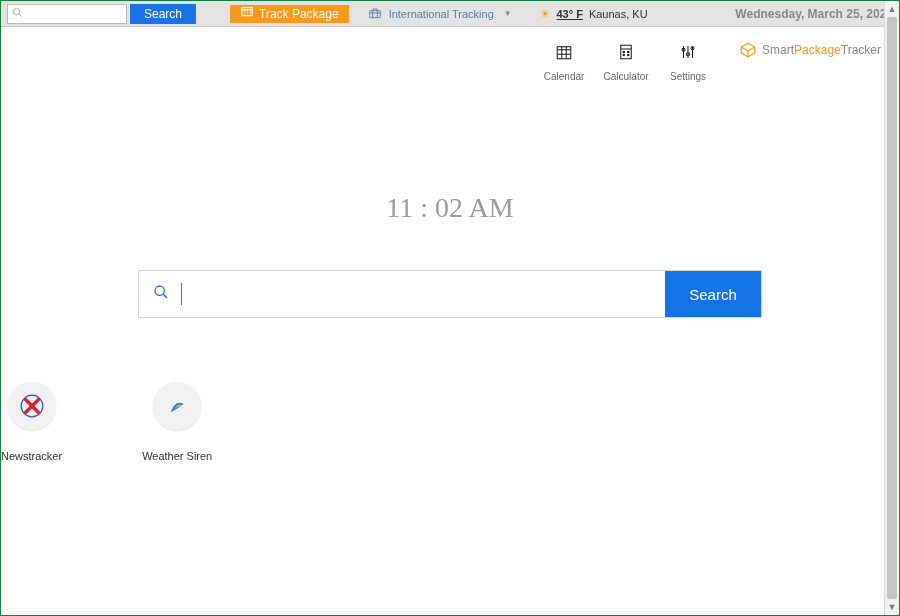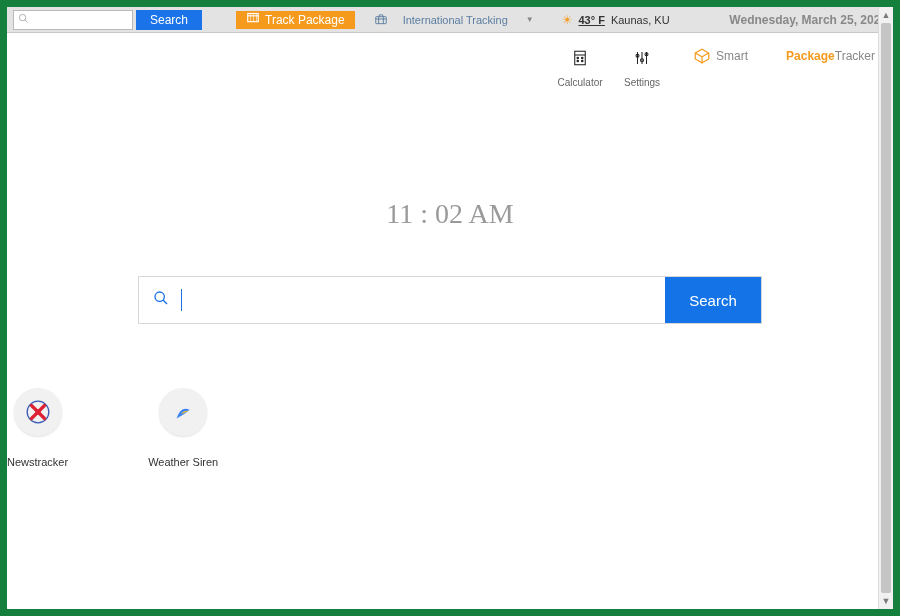--- a/index.html
+++ b/index.html
@@ -1,37 +1,37 @@
 <!DOCTYPE html>
 <html><head>
 <meta charset="utf-8">
 <style>
   * { box-sizing: border-box; margin: 0; padding: 0; font-family: Arial, Helvetica, sans-serif; }
   html, body { width: 900px; height: 616px; background: #fff; overflow: hidden; }
-  .frame { width: 900px; height: 616px; border: 7px solid #15803d; position: relative; background:#fff;}
+  .frame { width: 900px; height: 616px; border: 1px solid #15803d; position: relative; background:#fff;}
   
   .topbar { height: 26px; background: #e3e3e3; display: flex; align-items: center; padding: 0 6px; font-size: 11px; color:#444; border-bottom:1px solid #c9c9c9;}
   .mini-search { display: flex; align-items: center; background:#fff; border:1px solid #bbb; height:20px; width:120px; padding:0 4px;}
   .mini-search svg { width:11px; height:11px; fill:#aaa; }
   .mini-search input { border:none; outline:none; width:90px; font-size:11px; margin-left:4px;}
   .btn-blue { background:#1a73e8; color:#fff; padding:0 14px; height:20px; line-height:20px; font-size:12px; margin-left:3px; cursor:pointer;}
   .btn-orange { background:#f59a1d; color:#fff; padding:0 10px; height:18px; line-height:20px; font-size:12px; margin-left:34px; display:flex; align-items:center; gap:5px; cursor:pointer;}
-  .intl { display:flex; align-items:center; gap:14px; margin-left:18px; color:#5b7da0; cursor:pointer;}
+  .intl { display:flex; align-items:center; gap:6px; margin-left:18px; color:#5b7da0; cursor:pointer;}
   .intl .chev { font-size:8px; color:#888; margin-left:4px;}
   .weather { display:flex; align-items:center; gap:6px; margin-left:28px; color:#333;}
   .weather .sun { color:#f59a1d; font-size:12px;}
   .weather .t { font-weight:bold;text-decoration:underline;}
   .date { margin-left:auto; color:#888; font-size:12px; font-weight:bold;}
   
   .iconrow { display:flex; justify-content:flex-end; align-items:flex-start; padding:14px 18px 0 0; gap:0;}
   .iconrow .slot { width:62px; text-align:center; font-size:10px; color:#666; cursor:pointer;}
   .iconrow .slot .ic { height:22px; display:flex; align-items:center; justify-content:center; margin-bottom:8px; color:#222;}
   .iconrow .slot .ic svg { width:20px; height:18px; stroke:#222; fill:none; stroke-width:1.4;}
   .logo { display:flex; align-items:center; margin-left:18px; color:#f59a1d; font-size:12px; white-space:nowrap;}
-  .logo .b { font-weight:bold; color:#f59a1d;padding-left:38px;}
+  .logo .b { font-weight:normal; color:#f59a1d;}
   .logo .g { color:#888;}
   
   .clock { text-align:center; margin-top:110px; font-size:28px; color:#9a9a9a; font-family:Georgia, 'Times New Roman', serif;}
   
   .bigsearch { width:624px; height:48px; margin:46px auto 0 auto; display:flex; border:1px solid #d7d7d7;}
   .bigsearch .left { flex:1; display:flex; align-items:center; padding:0 14px; background:#fff;}
   .bigsearch .left svg { width:16px; height:16px; stroke:#1a73e8; fill:none; stroke-width:2;}
   .bigsearch .left input { flex:1; border:none; outline:none; font-size:16px; margin-left:12px; color:#333;}
   .bigsearch .caret { width:1px; height:22px; background:#1a73e8; animation:blink 1s infinite; margin-left:12px;}
   @keyframes blink {50%{opacity:0}}
@@ -90,20 +90,32 @@
     <div class="weather">
       <span class="sun">☀</span>
       <span class="t">43° F</span>
       <span>Kaunas, KU</span>
     </div>
 
     <div class="date">Wednesday, March 25, 2020</div>
   </div>
 
   <div class="iconrow">
+    <div class="slot">
+      <div class="ic">
+        <svg viewBox="0 0 24 24">
+            <rect x="3" y="5" width="18" height="16"></rect>
+            <line x1="3" y1="9" x2="21" y2="9"></line>
+            <line x1="9" y1="5" x2="9" y2="21"></line>
+            <line x1="15" y1="5" x2="15" y2="21"></line>
+            <line x1="3" y1="15" x2="21" y2="15"></line>
+          </svg>
+      </div>
+      <div>Calendar</div>
+    </div>
     <div class="slot">
       <div class="ic">
         <svg viewBox="0 0 24 24">
             <rect x="5" y="3" width="14" height="18"></rect>
             <line x1="5" y1="8" x2="19" y2="8"></line>
             <circle cx="9" cy="12" r="1" fill="#222"></circle>
             <circle cx="15" cy="12" r="1" fill="#222"></circle>
             <circle cx="9" cy="16" r="1" fill="#222"></circle>
             <circle cx="15" cy="16" r="1" fill="#222"></circle>
           </svg>

